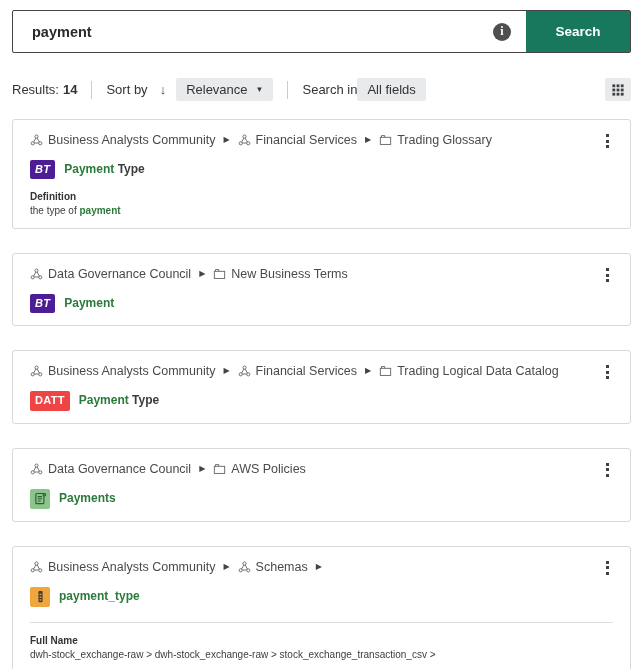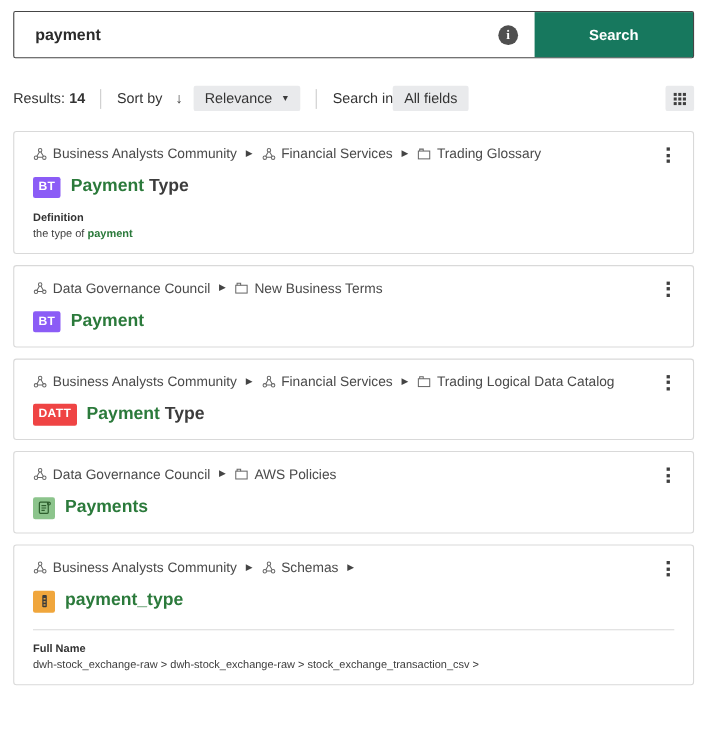--- a/index.html
+++ b/index.html
@@ -8,49 +8,49 @@
     width:643px; height:669px; overflow:hidden;
     background:#fff; color:#333;
     font-family:"Liberation Sans", sans-serif;
   }
   
   .searchbar { margin:10px 12px 0; height:43px; border:1px solid #454545; border-radius:2px; display:flex; align-items:stretch; background:#fff; }
   .search-input { flex:1; min-width:0; border:none; outline:none; background:transparent; padding:0 10px 0 19px;
     font-family:"Liberation Sans",sans-serif; font-size:14.5px; font-weight:600; color:#2b2b2b; }
   .info-btn { align-self:center; flex:none; width:18px; height:18px; border-radius:50%; background:#4f4f4f; color:#fff;
     display:flex; align-items:center; justify-content:center; font-family:"Liberation Serif",serif; font-weight:700; font-size:12px; margin-right:15px; cursor:pointer; }
-  .search-btn { width:144px; flex:none; background:#17785e; color:#fff; border:none; cursor:pointer;
+  .search-btn { width:104px; flex:none; background:#17785e; color:#fff; border:none; cursor:pointer;
     font-family:"Liberation Sans",sans-serif; font-size:13.5px; font-weight:700; }
   
   .toolbar { margin:25px 12px 0; display:flex; align-items:center; font-size:13px; color:#333; height:23px; }
   .results-count { font-weight:700; margin-left:4px; }
   .vdiv { width:1px; height:18px; background:#ccc; margin:0 14px; flex:none; }
   .sort-arrow { font-weight:700; font-size:13px; color:#3b3b3b; margin:0 10px 0 12px; cursor:pointer; }
   .chip { background:#e9eaec; border-radius:2px; padding:4px 10px; display:inline-flex; align-items:center; gap:8px; cursor:pointer; color:#333; }
   .caret { font-size:8px; color:#3b3b3b; line-height:1; }
   .allfields-chip { margin-left:0; }
   .grid-btn { margin-left:auto; background:#e9eaec; border-radius:2px; width:26px; height:23px; display:flex; align-items:center; justify-content:center; cursor:pointer; }
   
   .cards { margin:18px 12px 0; }
-  .card { border:1px solid #d9d9d9; border-radius:3px; background:#fff; padding:12px 17px 12px; margin-bottom:10px; }
+  .card { border:1px solid #d9d9d9; border-radius:3px; background:#fff; padding:12px 17px 12px; margin-bottom:24px; }
   .card-head { display:flex; align-items:flex-start; }
   .bc { display:flex; align-items:center; font-size:12.5px; color:#4a4a4a; flex:1; min-height:16px; }
   .bc-seg { display:inline-flex; align-items:center; gap:5px; cursor:pointer; }
   .bc-sep { font-size:8px; color:#444; margin:0 8px; line-height:1; }
   .ic { flex:none; display:block; }
   .kebab { display:flex; flex-direction:column; gap:2.5px; padding:2px 4px; cursor:pointer; }
   .kdot { width:3px; height:3px; background:#3f3f3f; }
   .title-row { margin-top:10px; display:flex; align-items:center; gap:9px; }
   .badge { font-size:11px; font-weight:700; color:#fff; padding:3px 5px; border-radius:2px; letter-spacing:.3px; line-height:1.2; }
-  .badge-blue { background:#8b5cf6; }
+  .badge-blue { background:#4c1d95;font-style:italic; }
   .badge-orange { background:#ef4444; }
   .badge-iconbox { width:20px; height:20px; border-radius:2px; display:flex; align-items:center; justify-content:center; flex:none; }
   .badge-green-bg { background:#8cc48c; }
   .badge-orange-bg { background:#f0a63c; }
-  .title { font-size:16px; font-weight:700; cursor:pointer; line-height:1.3; }
+  .title { font-size:12px; font-weight:700; cursor:pointer; line-height:1.3; }
   .t-hl { color:#2b7a3b; }
   .t-rest { color:#3c3c3c; white-space:pre; }
   .section { margin-top:12px; font-size:10px; }
   .sec-label { font-weight:700; color:#333; }
   .sec-text { margin-top:3px; color:#3d3d3d; }
   .hl-sm { color:#2b7a3b; font-weight:700; }
   .hr { border:none; border-top:1px solid #ddd; margin:15px 0 1px; }
   .hidden-defs { position:absolute; width:0; height:0; overflow:hidden; }
 </style>
 </head>

